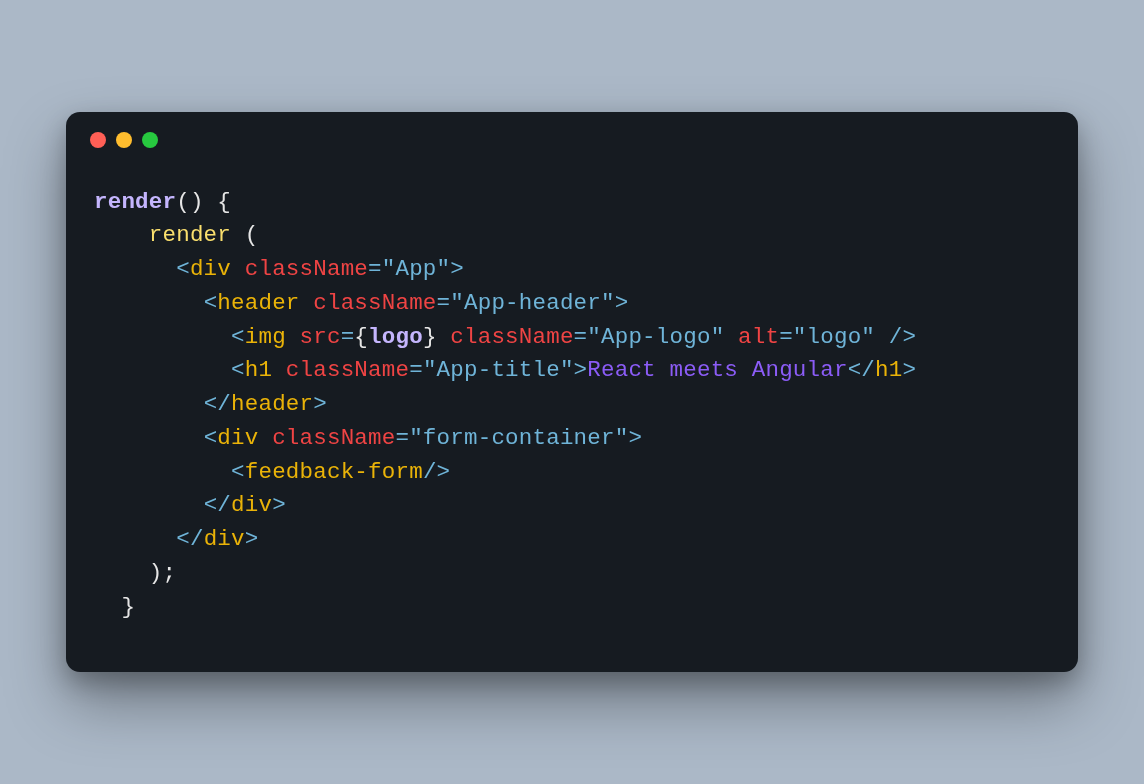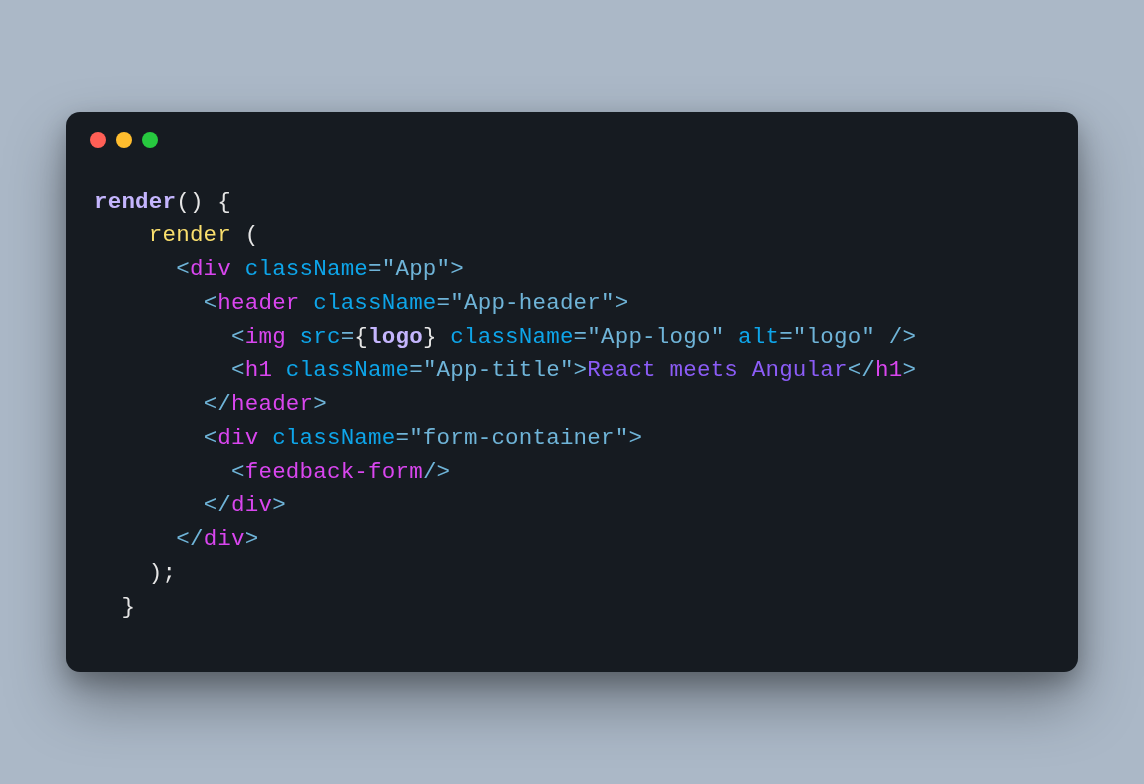--- a/index.html
+++ b/index.html
@@ -45,22 +45,22 @@
     font-size: 22.5px;
     line-height: 1.5;
     color: #e6e6e6;
     white-space: pre;
     letter-spacing: 0.2px;
   }
 
   
   .tok-fn     { color: #c4b5fd; font-weight: bold; } 
   .tok-kw     { color: #fadf6d; } 
-  .tok-attr   { color: #0ea5e9; } 
-  .tok-tag    { color: #d946ef; text-align: right; } 
+  .tok-attr   { color: #ef4444; } 
+  .tok-tag    { color: #eab308; text-align: right; } 
   .tok-str    { color: #6fb4d8; } 
   .tok-punc   { color: #6fb4d8; } 
   .tok-brace  { color: #e6e6e6; } 
   .tok-text   { color: #8b5cf6; } 
 </style>
 </head>
 <body>
 
 <div class="stage">
   <div class="editor-window">

